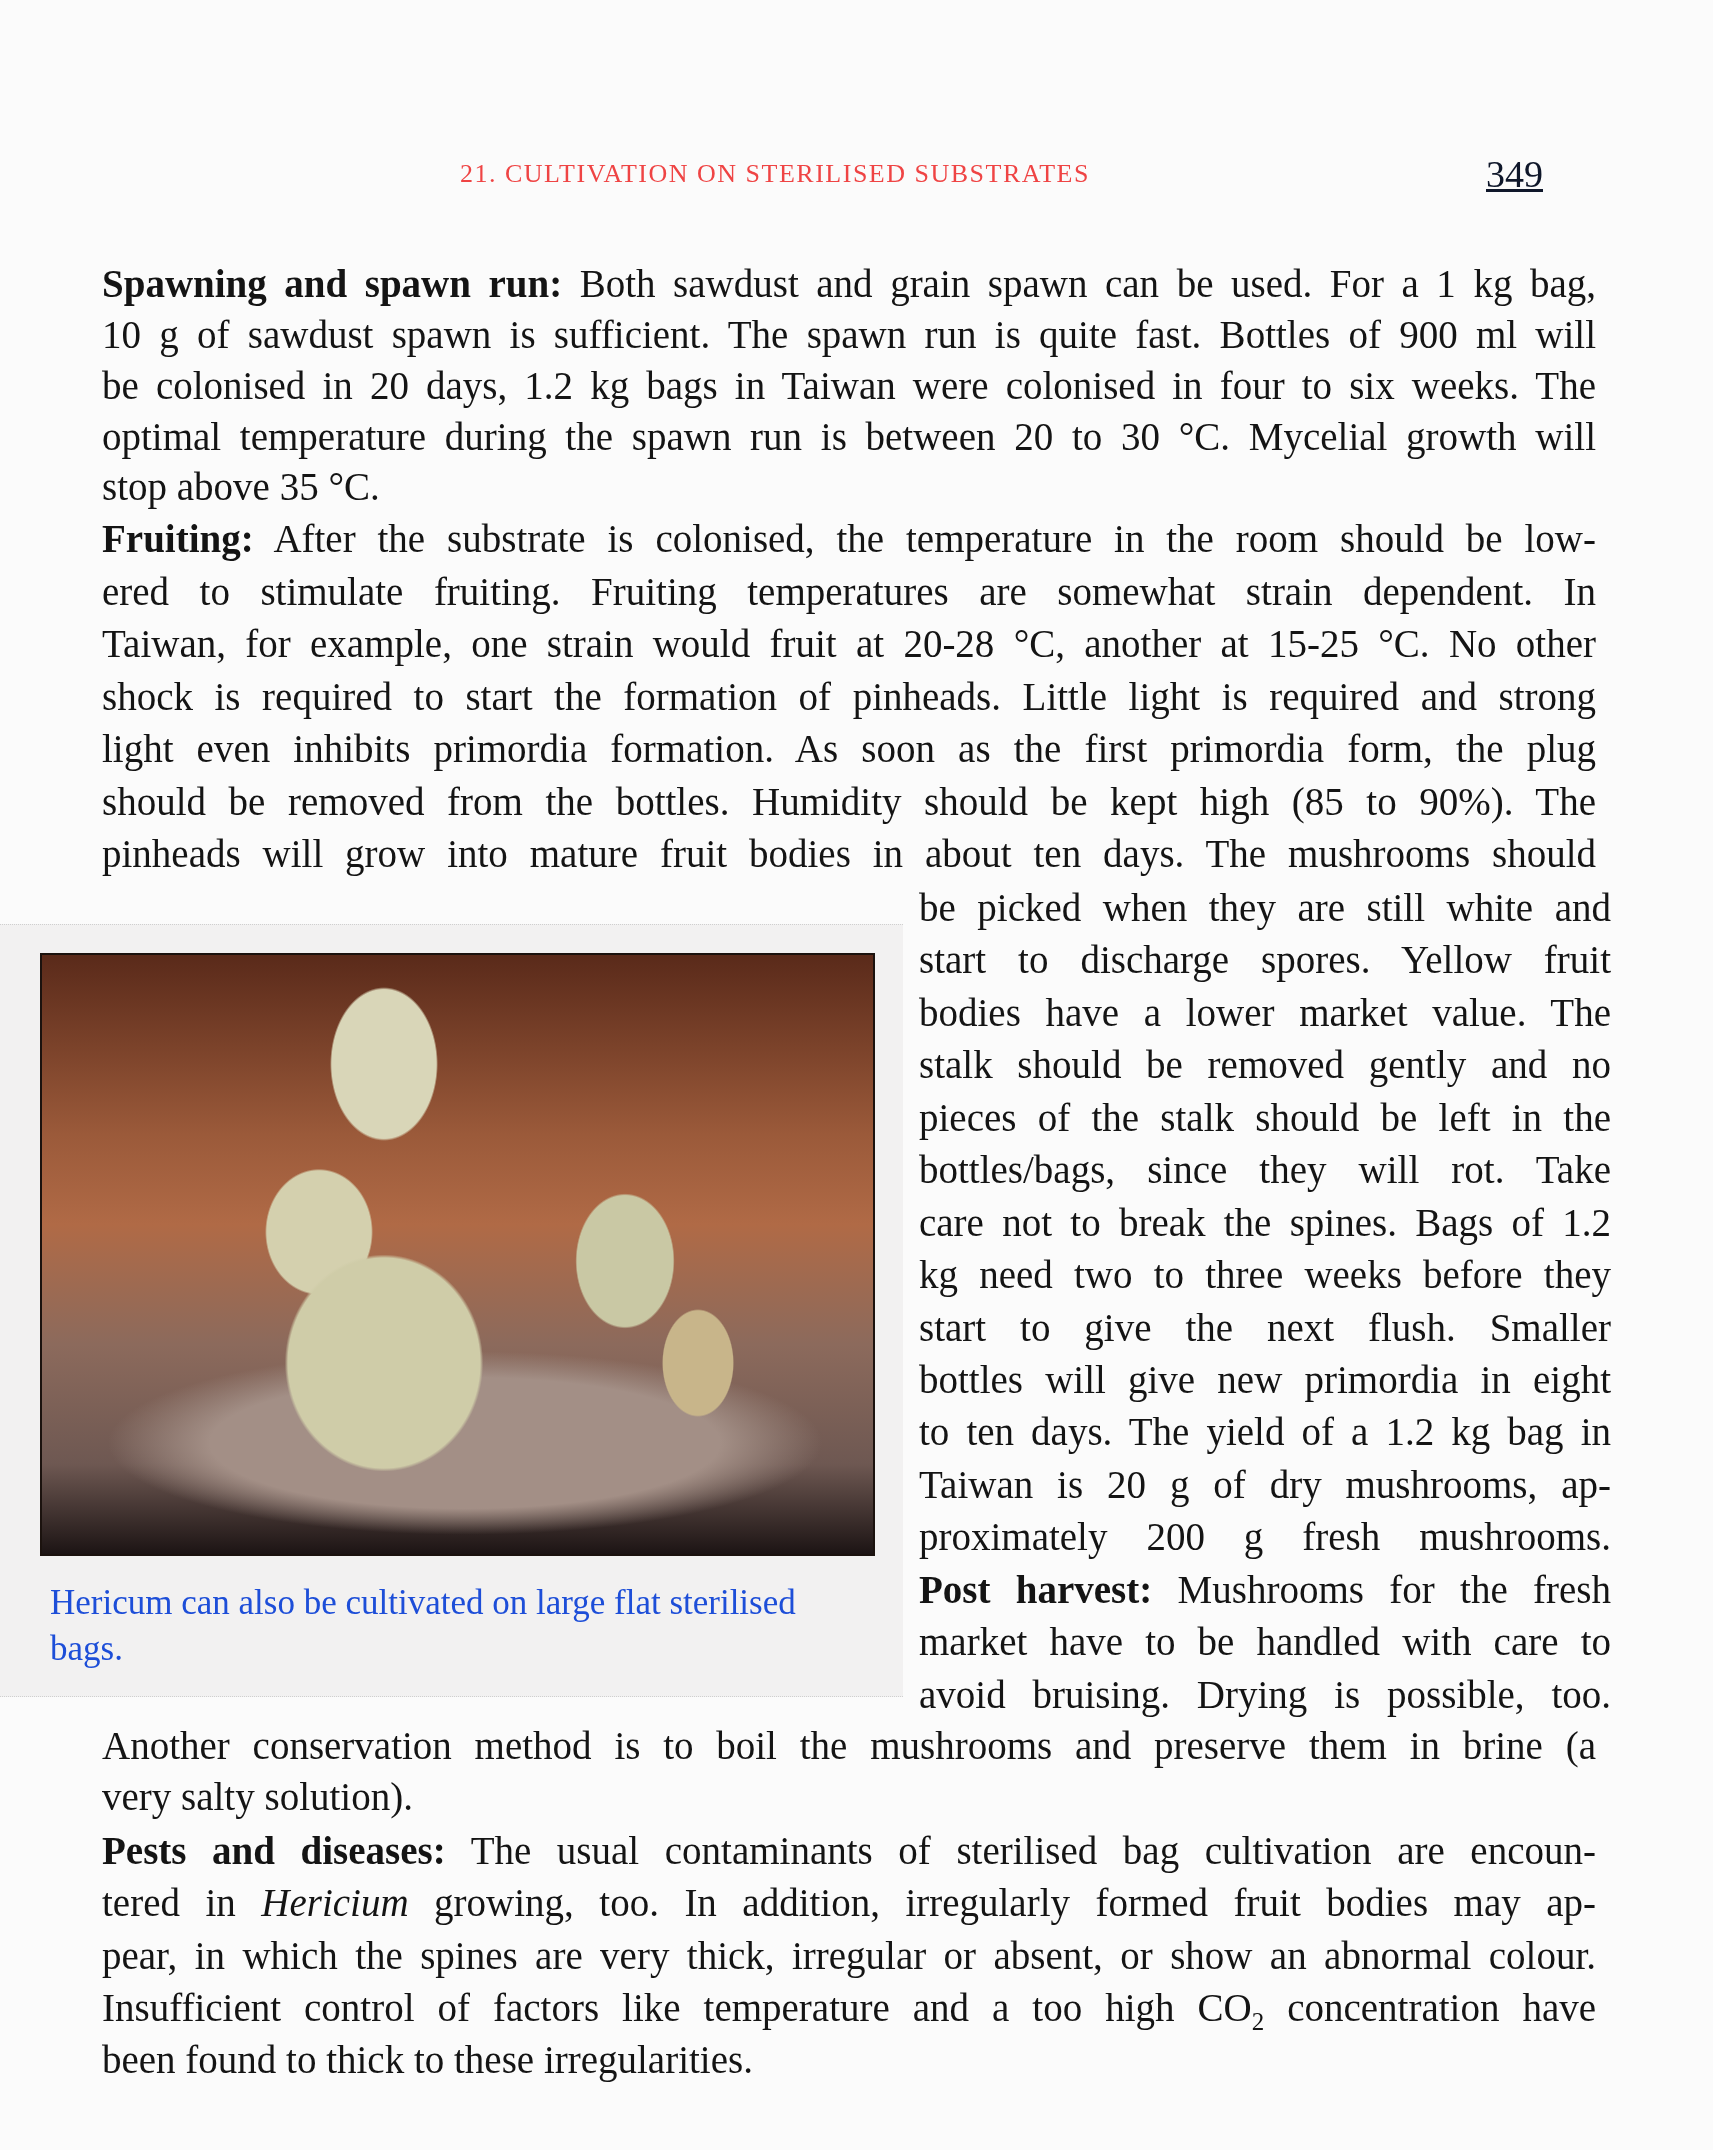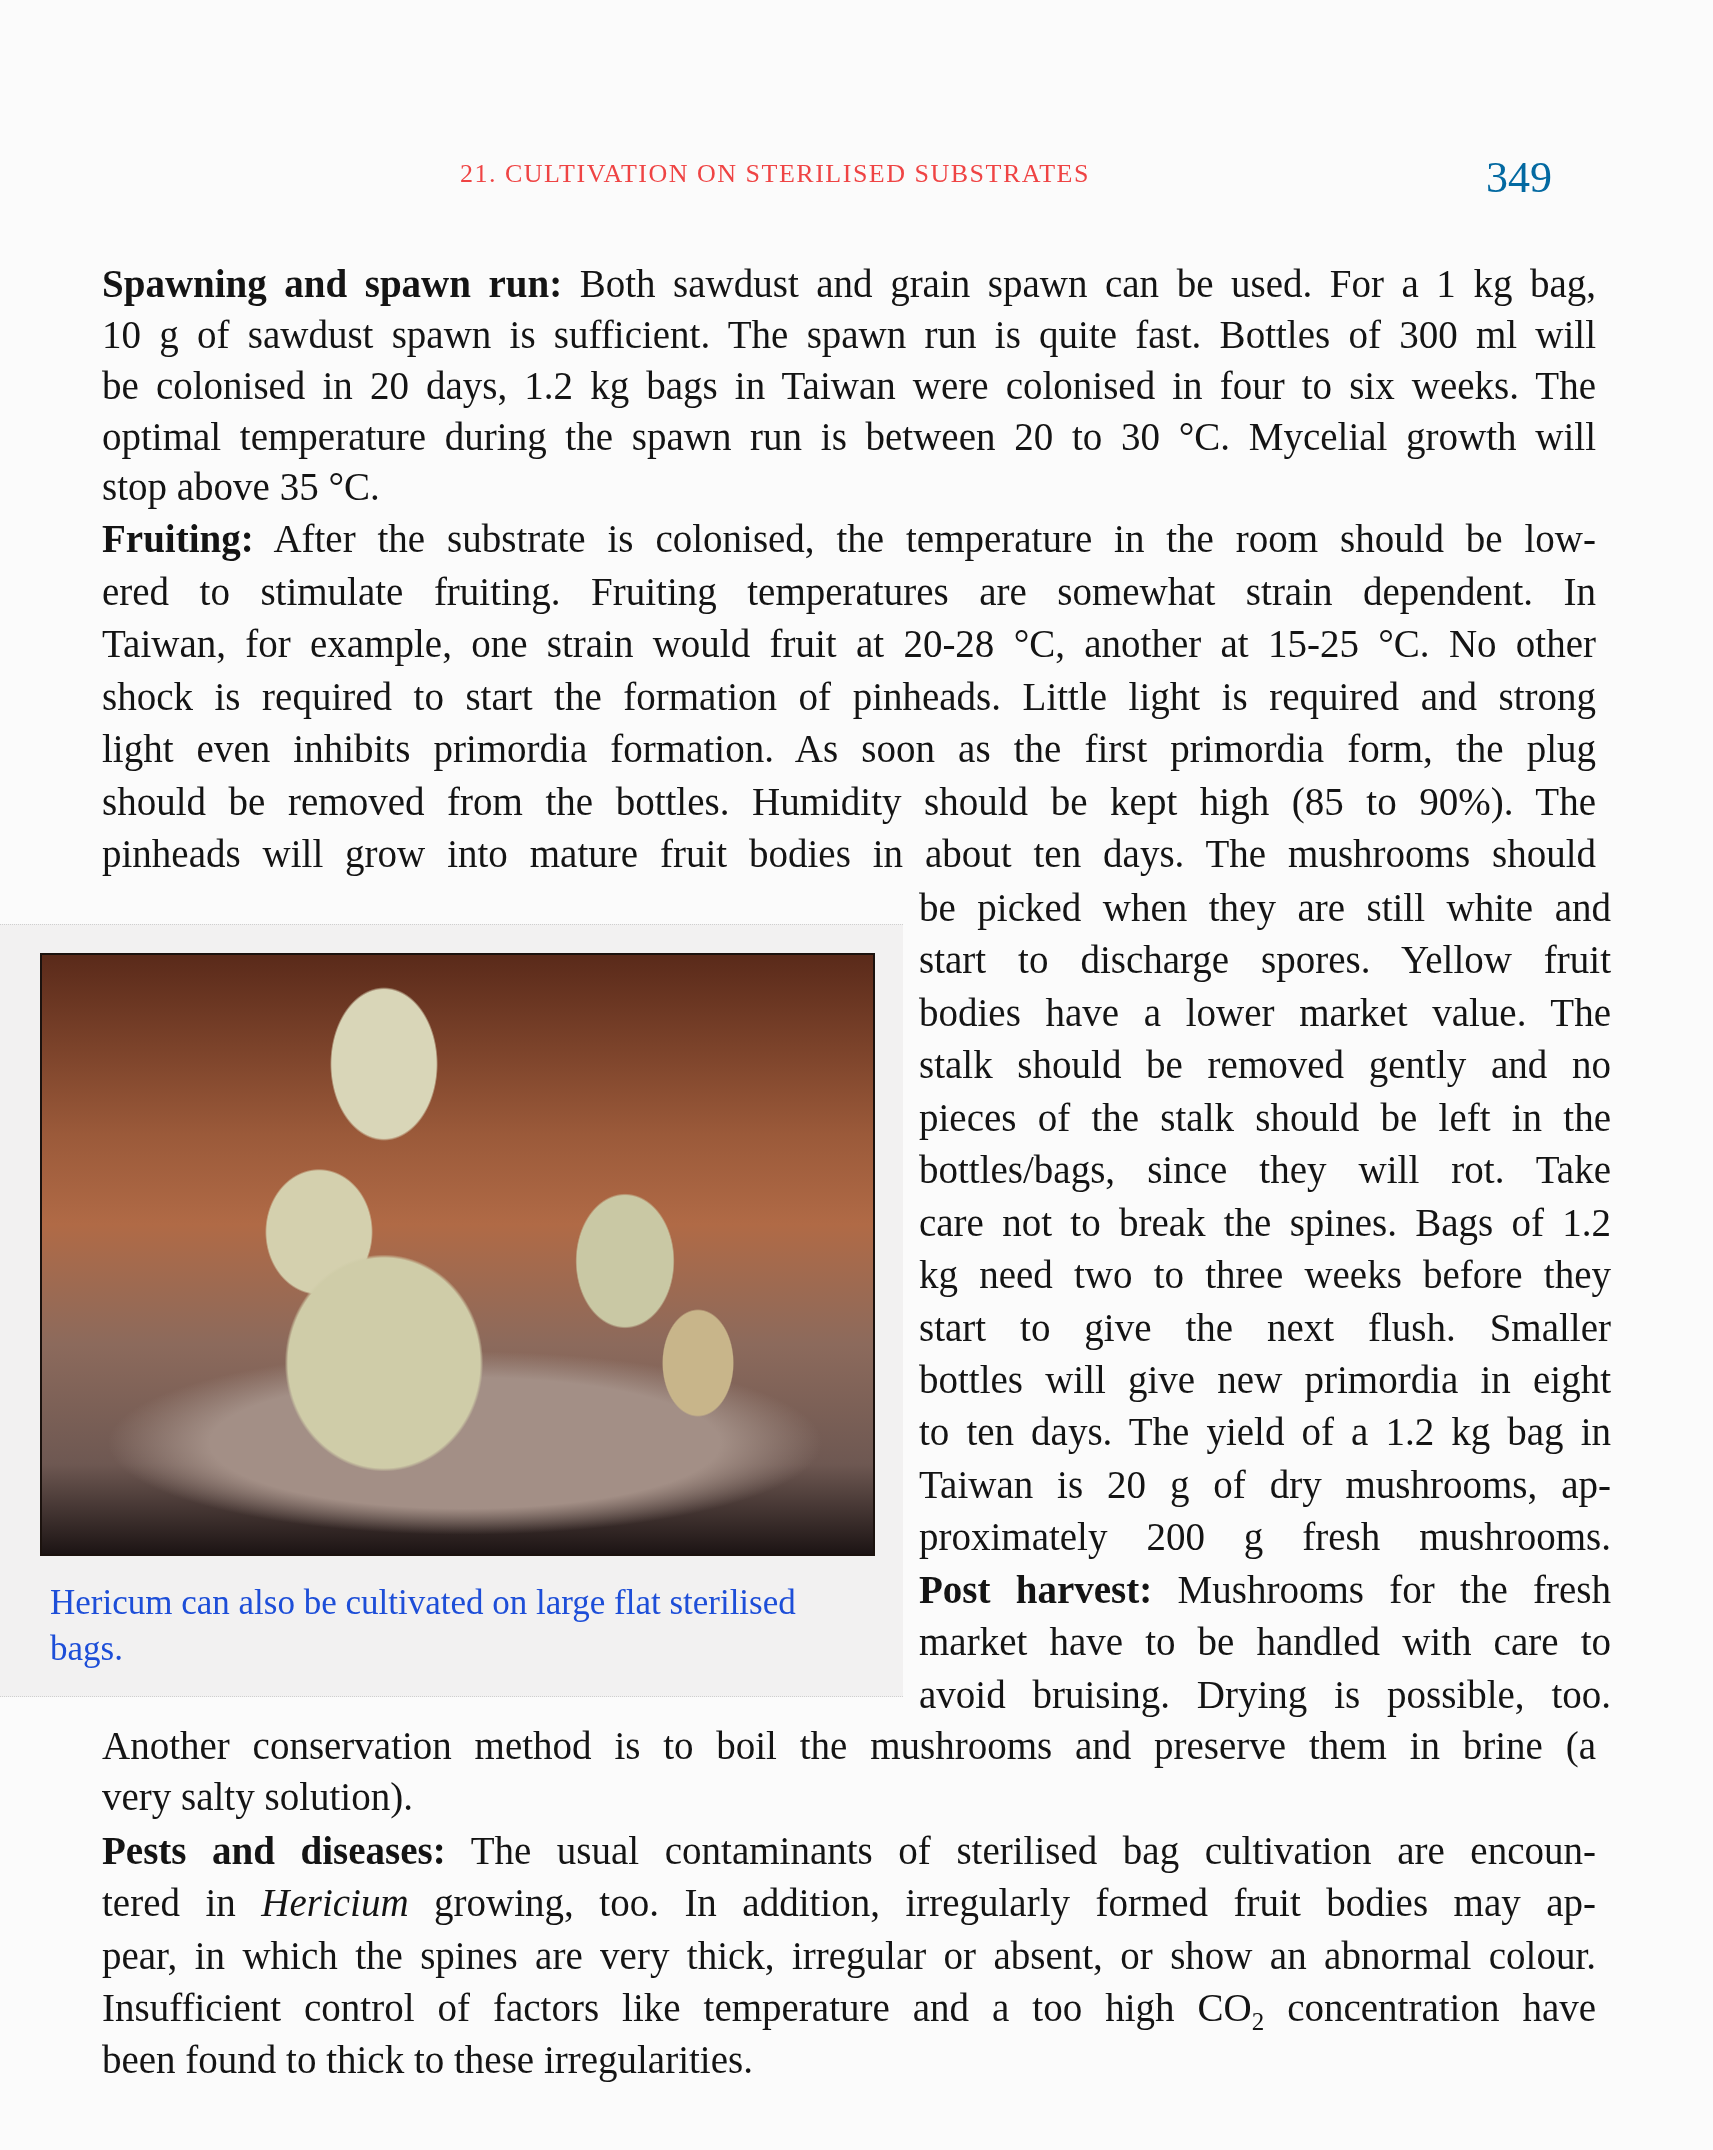--- a/index.html
+++ b/index.html
@@ -9,21 +9,21 @@
     font-family: "Liberation Serif", "DejaVu Serif", serif;
     color: #141414;
     position: relative;
   }
   .running-head {
     position: absolute; top: 159px; left: 460px;
     font-size: 26px; letter-spacing: 1.5px; color: #ef4444;
   }
   .page-number {
     position: absolute; top: 152px; left: 1486px;
-    font-size: 44px; color: #0369a1;
+    font-size: 38px; color: #0f172a; text-decoration: underline;
   }
   .line {
     position: absolute; white-space: nowrap;
     font-size: 39px; line-height: 44px;
   }
   .full { left: 102px; width: 1494px; text-align: justify; text-align-last: justify; }
   .last { text-align-last: left; }
   .narrow { left: 919px; width: 692px; text-align: justify; text-align-last: justify; }
   b { font-weight: bold; }
   i { font-style: italic; margin-top: 16px; }
@@ -52,21 +52,21 @@
   }
 </style>
 </head>
 <body>
 
 <div class="running-head">21. CULTIVATION ON STERILISED SUBSTRATES</div>
 <div class="page-number">349</div>
 
 <div>
   <div class="line full" style="top:262px"><b>Spawning and spawn run:</b><span> Both sawdust and grain spawn can be used. For a 1 kg bag,</span></div>
-  <div class="line full" style="top:313px">10 g of sawdust spawn is sufficient. The spawn run is quite fast. Bottles of 300 ml will</div>
+  <div class="line full" style="top:313px">10 g of sawdust spawn is sufficient. The spawn run is quite fast. Bottles of 900 ml will</div>
   <div class="line full" style="top:364px">be colonised in 20 days, 1.2 kg bags in Taiwan were colonised in four to six weeks. The</div>
   <div class="line full" style="top:415px">optimal temperature during the spawn run is between 20 to 30 °C. Mycelial growth will</div>
   <div class="line full last" style="top:465px">stop above 35 °C.</div>
 </div>
 
 <div>
   <div class="line full" style="top:517px"><b>Fruiting:</b><span> After the substrate is colonised, the temperature in the room should be low-</span></div>
   <div class="line full" style="top:570px">ered to stimulate fruiting. Fruiting temperatures are somewhat strain dependent. In</div>
   <div class="line full" style="top:622px">Taiwan, for example, one strain would fruit at 20-28 °C, another at 15-25 °C. No other</div>
   <div class="line full" style="top:675px">shock is required to start the formation of pinheads. Little light is required and strong</div>

